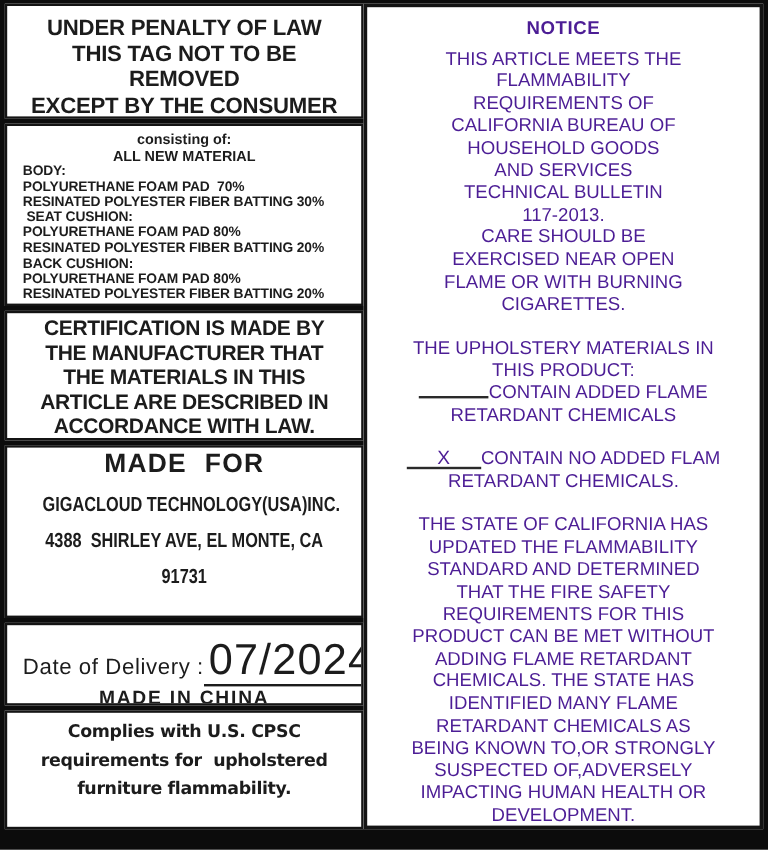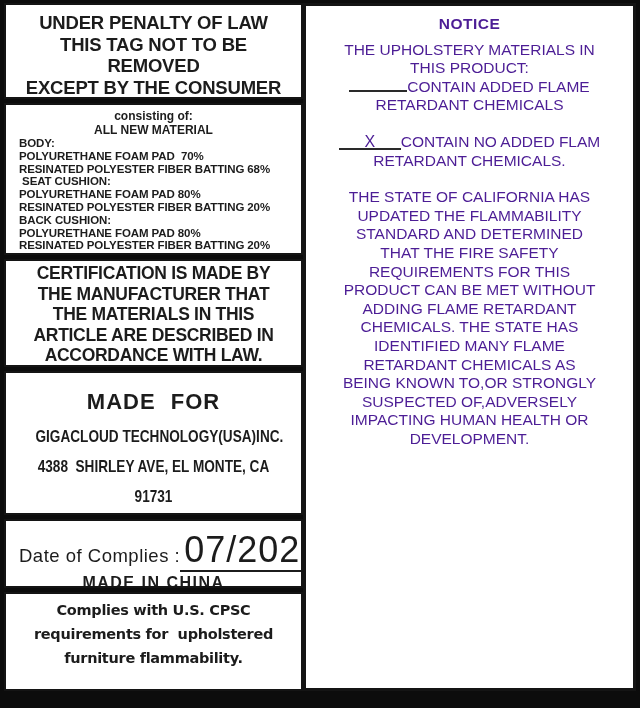--- a/index.html
+++ b/index.html
@@ -18,21 +18,21 @@
     font-weight:bold;font-size:18.5px;line-height:21.5px;letter-spacing:-0.2px;white-space:pre-wrap;}
   .sec-materials{height:152px;padding-top:4px;}
   .mat-head{text-align:center;font-weight:bold;font-size:12px;line-height:14px;}
   .mat-list{font-weight:bold;font-size:11.5px;line-height:12.8px;padding-left:13px;white-space:pre-wrap;letter-spacing:-0.1px;}
   .sec-reg{height:27px;display:flex;align-items:center;padding-left:22px;}
   .reg-label{font-weight:bold;font-size:19px;letter-spacing:0.3px;}
   .reg-value{font-size:22px;font-weight:400;letter-spacing:0.5px;margin-left:9px;transform:scaleX(0.95);transform-origin:left center;}
   .sec-cert{height:108px;text-align:center;padding-top:2px;
     font-weight:bold;font-size:17.5px;line-height:20.5px;letter-spacing:-0.3px;white-space:pre-wrap;}
   .sec-made{height:144px;text-align:center;}
-  .made-heading{margin-top:16px;font-weight:bold;font-size:22px;letter-spacing:1px;word-spacing:8px;line-height:26px;}
+  .made-heading{font-weight:bold;font-size:22px;letter-spacing:1px;word-spacing:8px;line-height:26px;}
   .made-lines{margin-top:7px;font-weight:bold;font-size:17px;line-height:30px;}
   .made-lines div{transform:scaleX(0.8);transform-origin:center;white-space:pre;}
   .sec-date{height:69px;padding-top:8px;}
   .date-row{padding-left:13px;white-space:nowrap;}
   .date-label{font-size:18.5px;letter-spacing:0.5px;vertical-align:baseline;}
   .date-value{font-size:36px;letter-spacing:1px;border-bottom:2.5px solid #1c1c1c;padding:0 10px 0 4px;vertical-align:baseline;}
   .made-in{margin-top:3px;text-align:center;font-weight:bold;font-size:16px;letter-spacing:1.5px;}
   .sec-cpsc{flex:1;text-align:center;padding-top:4px;
     font-family:"DejaVu Sans",sans-serif;font-weight:bold;font-size:14.5px;line-height:24px;letter-spacing:-0.3px;white-space:pre-wrap;}
   
@@ -57,21 +57,21 @@
     <div class="sec sec-penalty">UNDER PENALTY OF LAW
 THIS TAG NOT TO BE
 REMOVED
 EXCEPT BY THE CONSUMER</div>
 
     <div class="sec sec-materials">
       <div class="mat-head">consisting of:</div>
       <div class="mat-head">ALL NEW MATERIAL</div>
       <div class="mat-list">BODY:
 POLYURETHANE FOAM PAD  70%
-RESINATED POLYESTER FIBER BATTING 68%
+RESINATED POLYESTER FIBER BATTING 30%
  SEAT CUSHION:
 POLYURETHANE FOAM PAD 80%
 RESINATED POLYESTER FIBER BATTING 20%
 BACK CUSHION:
 POLYURETHANE FOAM PAD 80%
 RESINATED POLYESTER FIBER BATTING 20%</div>
     </div>
 
 
     <div class="sec sec-cert">CERTIFICATION IS MADE BY
@@ -84,34 +84,46 @@
       <div class="made-heading">MADE FOR</div>
       <div class="made-lines">
         <div>GIGACLOUD TECHNOLOGY(USA)INC.</div>
         <div>4388  SHIRLEY AVE, EL MONTE, CA</div>
         <div>91731</div>
       </div>
     </div>
 
     <div class="sec sec-date">
       <div class="date-row">
-        <span class="date-label">Date of Complies :</span><span class="date-value">07/2024</span>
+        <span class="date-label">Date of Delivery :</span><span class="date-value">07/2024</span>
       </div>
       <div class="made-in">MADE IN CHINA</div>
     </div>
 
     <div class="sec sec-cpsc">Complies with U.S. CPSC
 requirements for  upholstered
 furniture flammability.</div>
 
   </div>
 
   <div class="tag-right">
     <div class="notice-heading">NOTICE</div>
 
+    <div class="para">THIS ARTICLE MEETS THE
+FLAMMABILITY
+REQUIREMENTS OF
+CALIFORNIA BUREAU OF
+HOUSEHOLD GOODS
+AND SERVICES
+TECHNICAL BULLETIN
+117-2013.
+CARE SHOULD BE
+EXERCISED NEAR OPEN
+FLAME OR WITH BURNING
+CIGARETTES.</div>
 
     <div class="para" style="margin-bottom:0;">THE UPHOLSTERY MATERIALS IN
 THIS PRODUCT:</div>
 
     <div class="checkline" style="margin-bottom:18px;">
       <div><span class="blank blank-empty"><span></span></span><span>CONTAIN ADDED FLAME</span></div>
       <div>RETARDANT CHEMICALS</div>
     </div>
 
     <div class="checkline">

